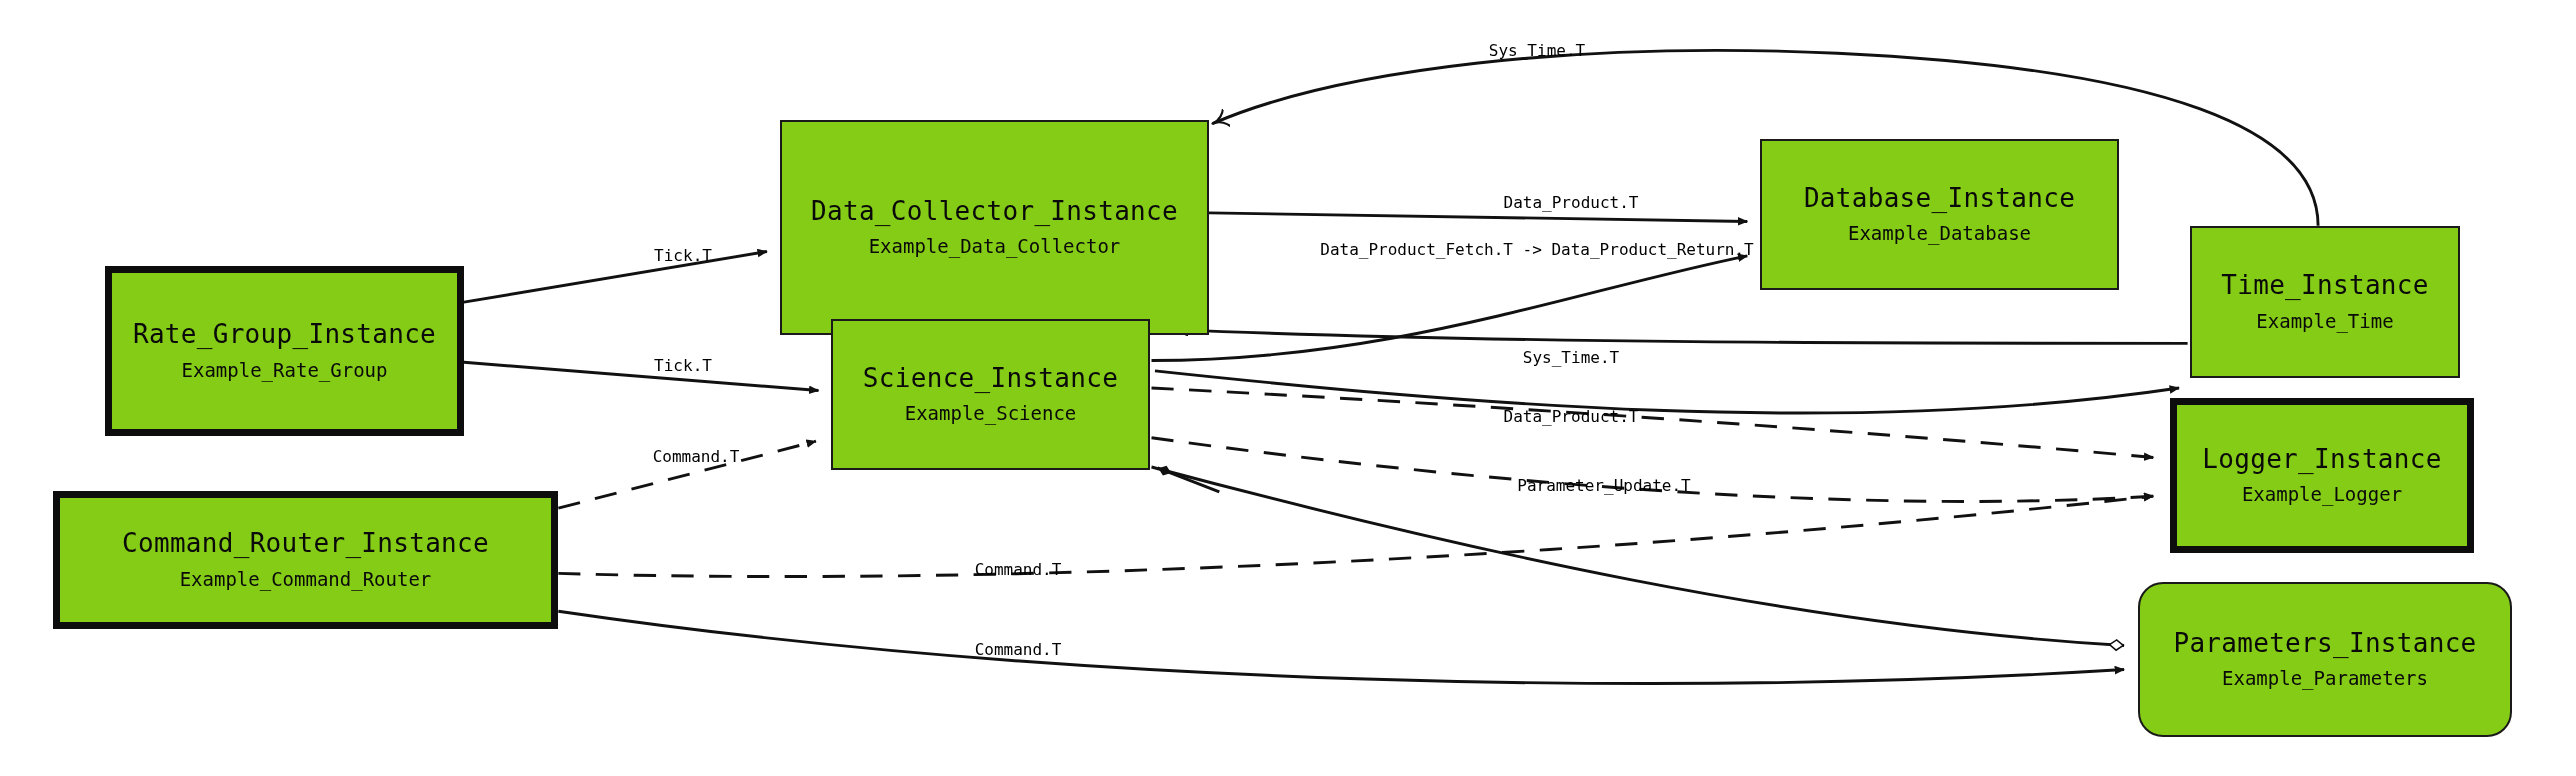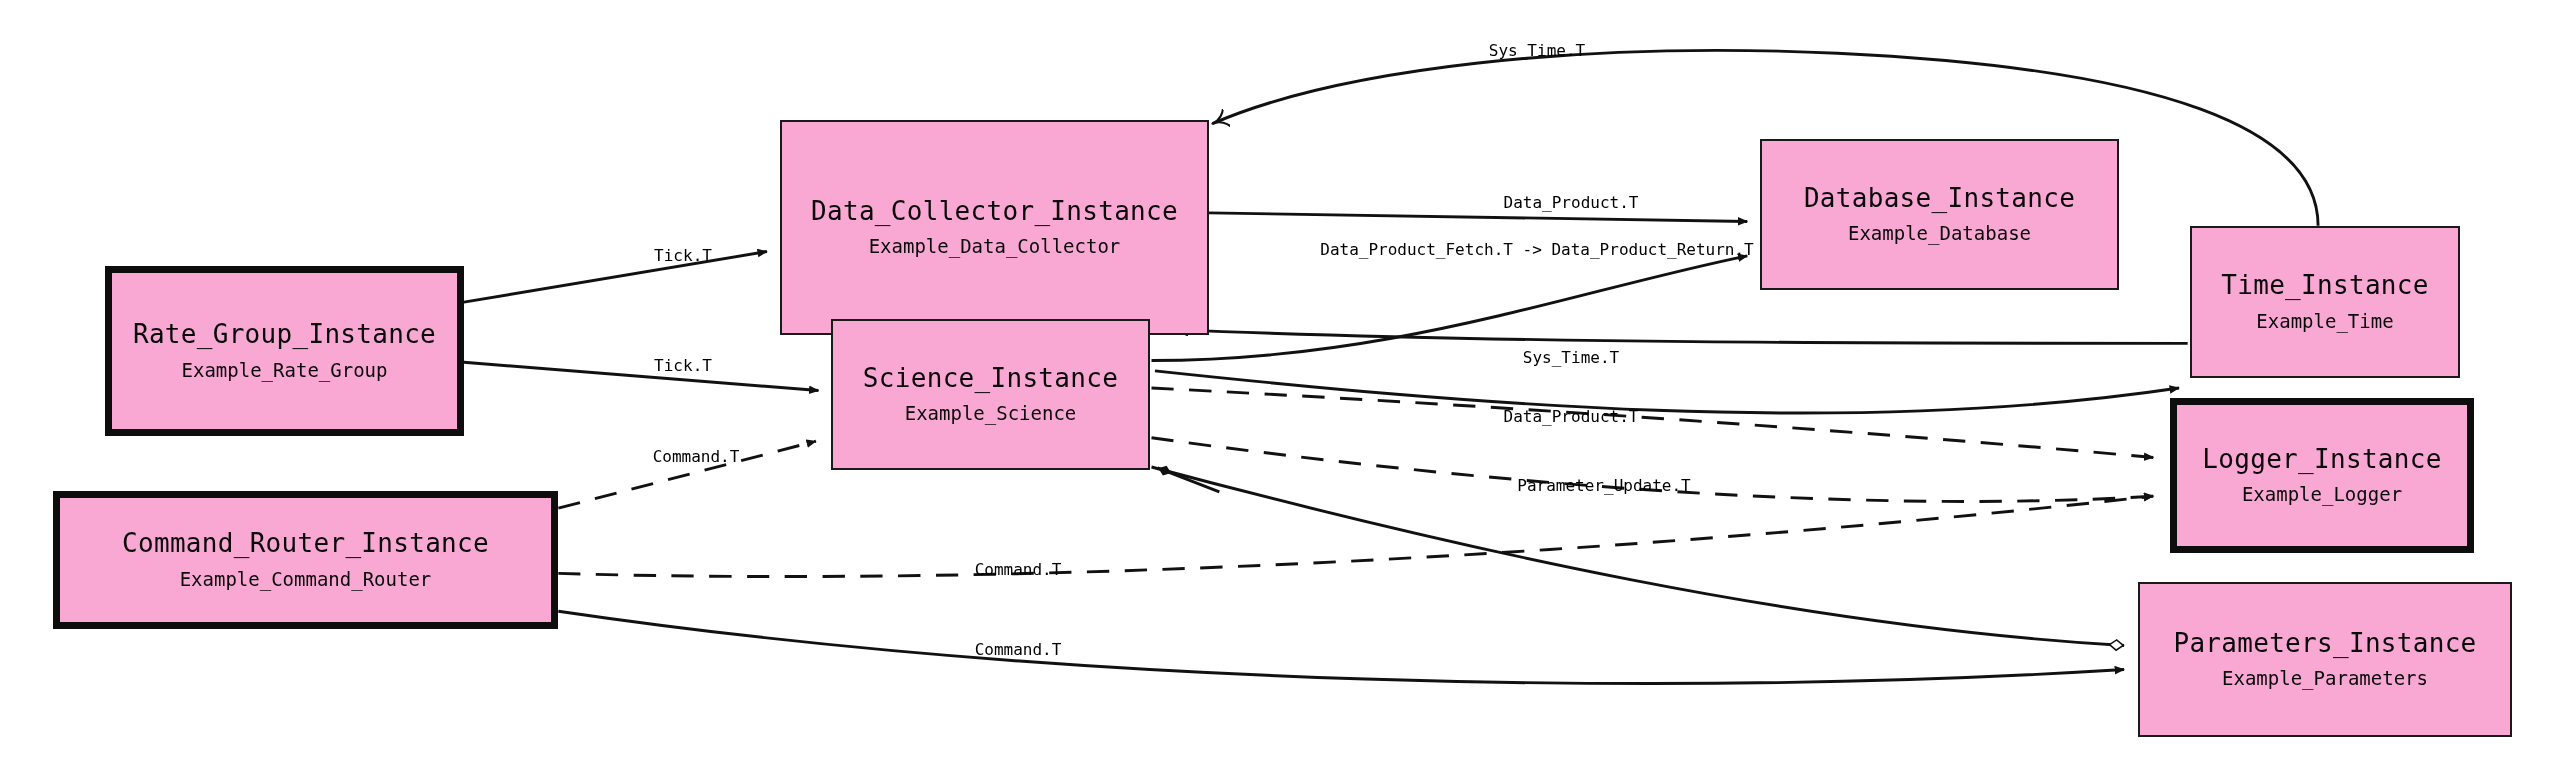--- a/index.html
+++ b/index.html
@@ -1,20 +1,20 @@
 <!DOCTYPE html>
 <html style="font-size:13.7px"><head>
 <meta charset="utf-8">
 <style>
   html,body{margin:0;padding:0;background:#ffffff;}
   body{width:2576px;height:776px;overflow:hidden;
        font-family:"DejaVu Sans Mono","Liberation Mono",monospace;}
   #stage{position:relative;width:2576px;height:776px;background:#ffffff;}
   svg.layer{position:absolute;left:0;top:0;width:2576px;height:776px;}
-  .node{position:absolute;background:#f9a8d4;box-sizing:border-box;
+  .node{position:absolute;background:#84cc16;box-sizing:border-box;
         display:flex;flex-direction:column;align-items:center;justify-content:center;}
   .node.thin{border:2.6px solid #1a1a1a;}
   .node.thick{border:7.7px solid #0d0d0d;}
   .node .title{font-size:26px;color:#0a0a0a;letter-spacing:0.3px;line-height:1.05;white-space:nowrap;}
   .node .subtitle{font-size:19px;color:#0a0a0a;margin-top:10.3px;white-space:nowrap;}
   .elabel{position:absolute;font-size:16px;color:#000000;white-space:nowrap;
           transform:translateX(-50%);letter-spacing:0px;}
 </style>
 </head>
 <body>
@@ -100,21 +100,21 @@
   <div class="node thin" style="left:2190px;top:226px;width:270px;height:152px;">
     <div class="title">Time_Instance</div>
     <div class="subtitle">Example_Time</div>
   </div>
 
   <div class="node thick" style="left:2170px;top:398px;width:304px;height:155px;">
     <div class="title">Logger_Instance</div>
     <div class="subtitle">Example_Logger</div>
   </div>
 
-  <div class="node thin" style="left:2138px;top:582px;width:374px;height:155px;">
+  <div class="node thin" style="left:2138px;top:582px;width:374px;height:155px;border-radius:25px;">
     <div class="title">Parameters_Instance</div>
     <div class="subtitle">Example_Parameters</div>
   </div>
 
   <div class="elabel" style="left:1537px;top:41px;">Sys_Time.T</div>
   <div class="elabel" style="left:683px;top:246px;">Tick.T</div>
   <div class="elabel" style="left:683px;top:356px;">Tick.T</div>
   <div class="elabel" style="left:1571px;top:193px;">Data_Product.T</div>
   <div class="elabel" style="left:1537px;top:240px;">Data_Product_Fetch.T -&gt; Data_Product_Return.T</div>
   <div class="elabel" style="left:1571px;top:348px;">Sys_Time.T</div>

